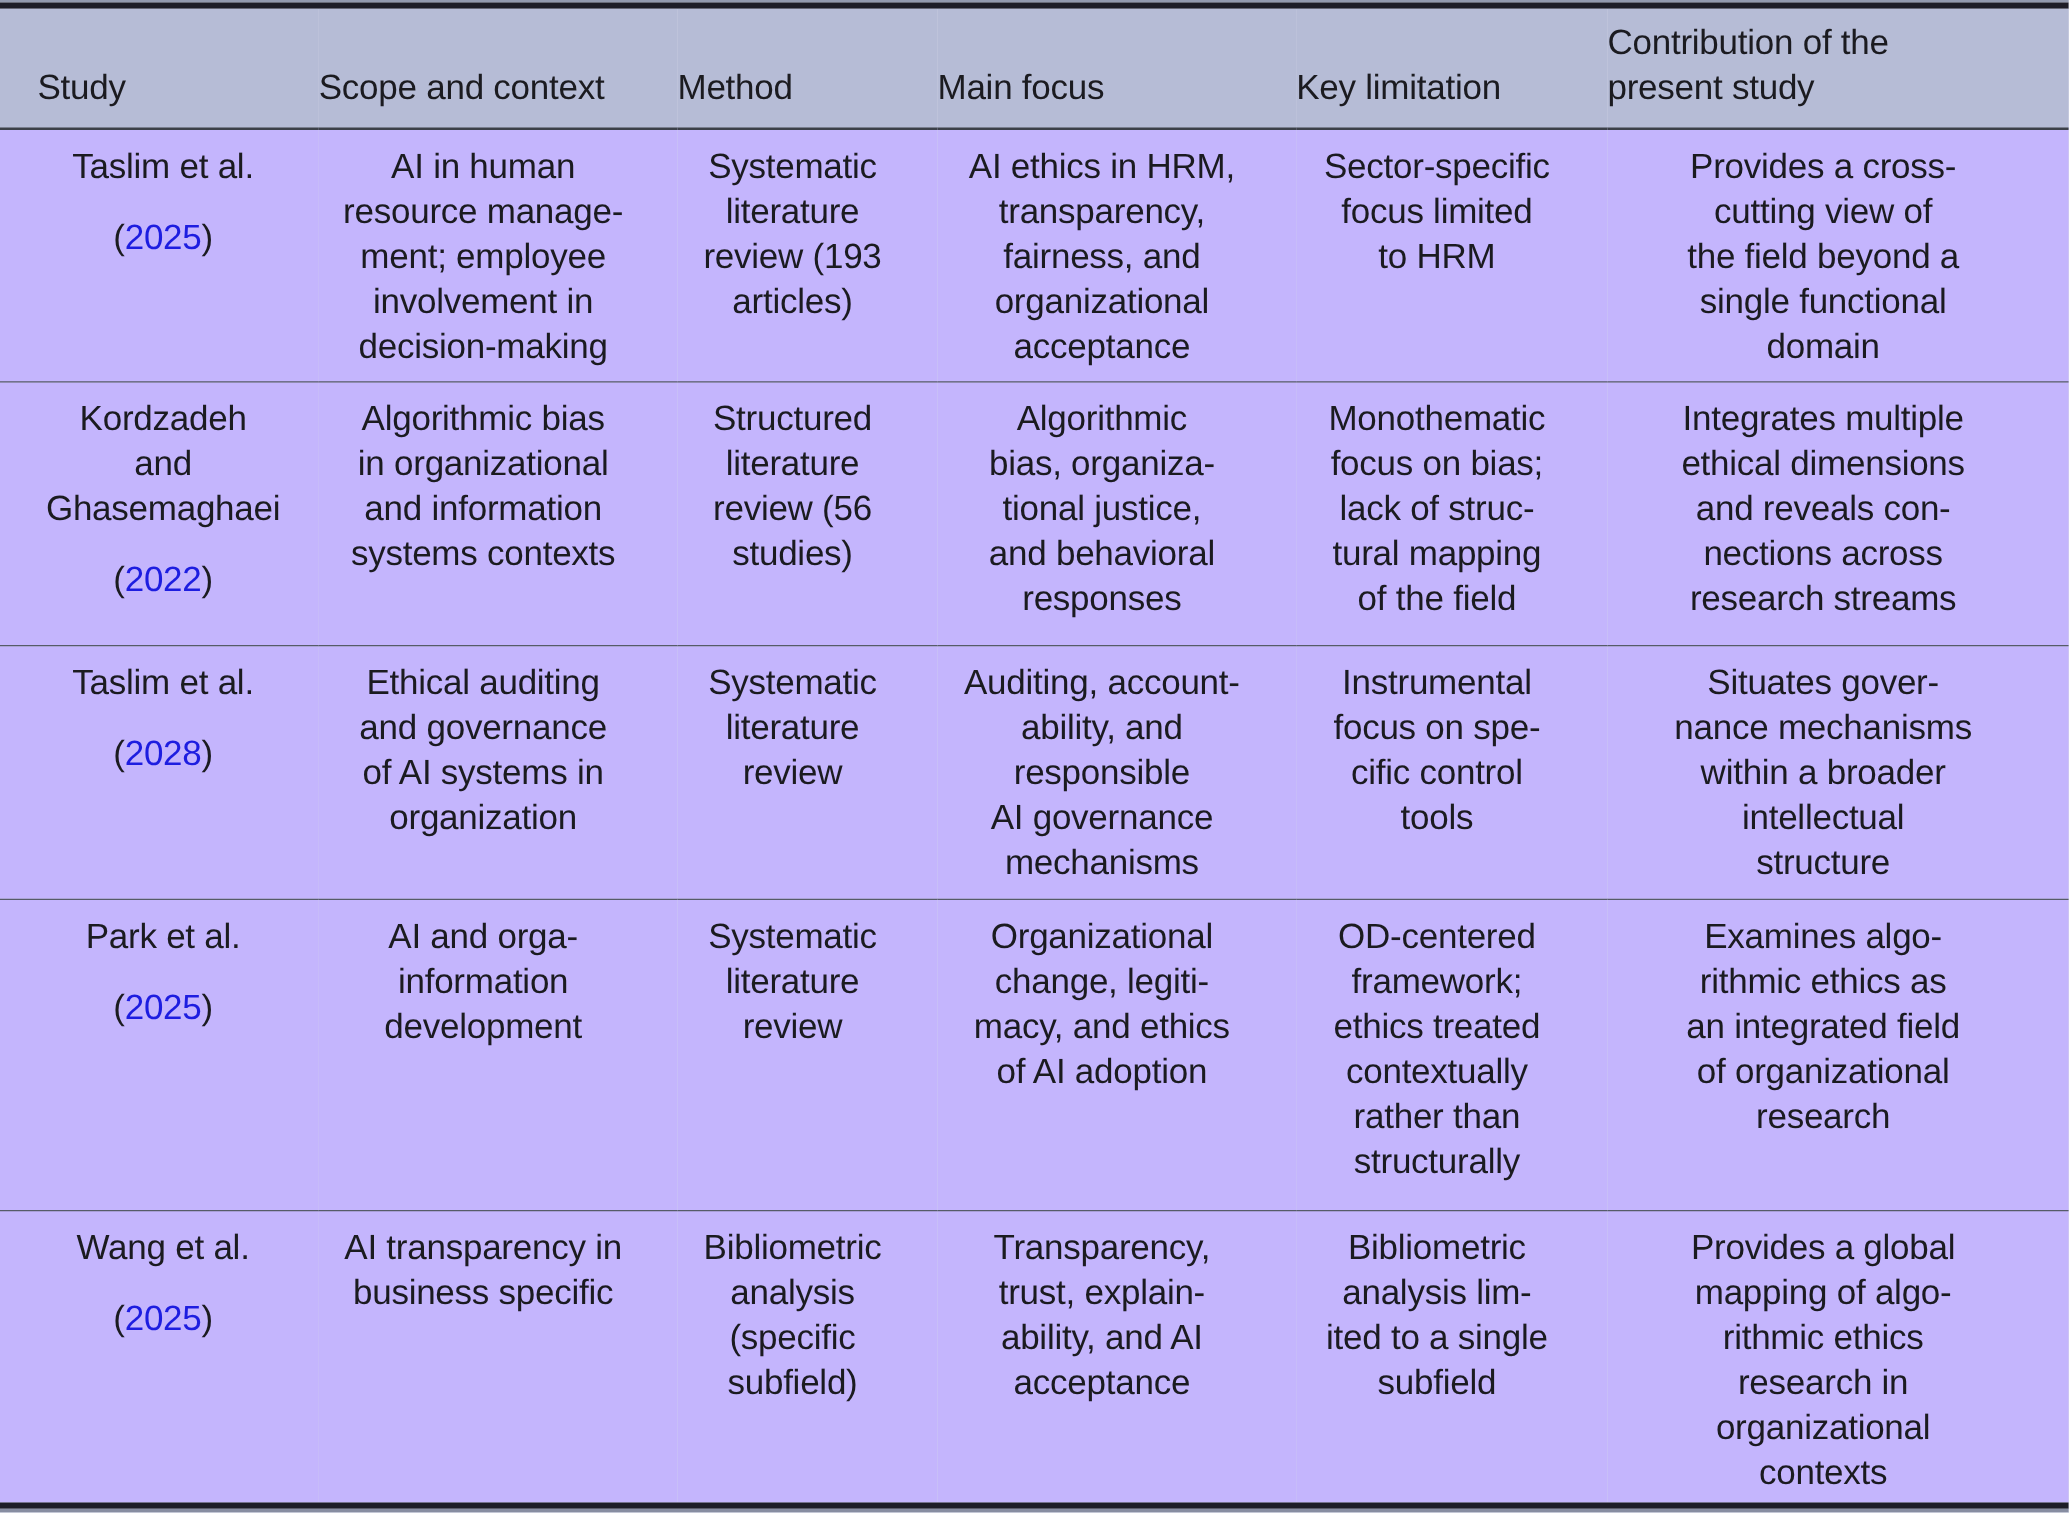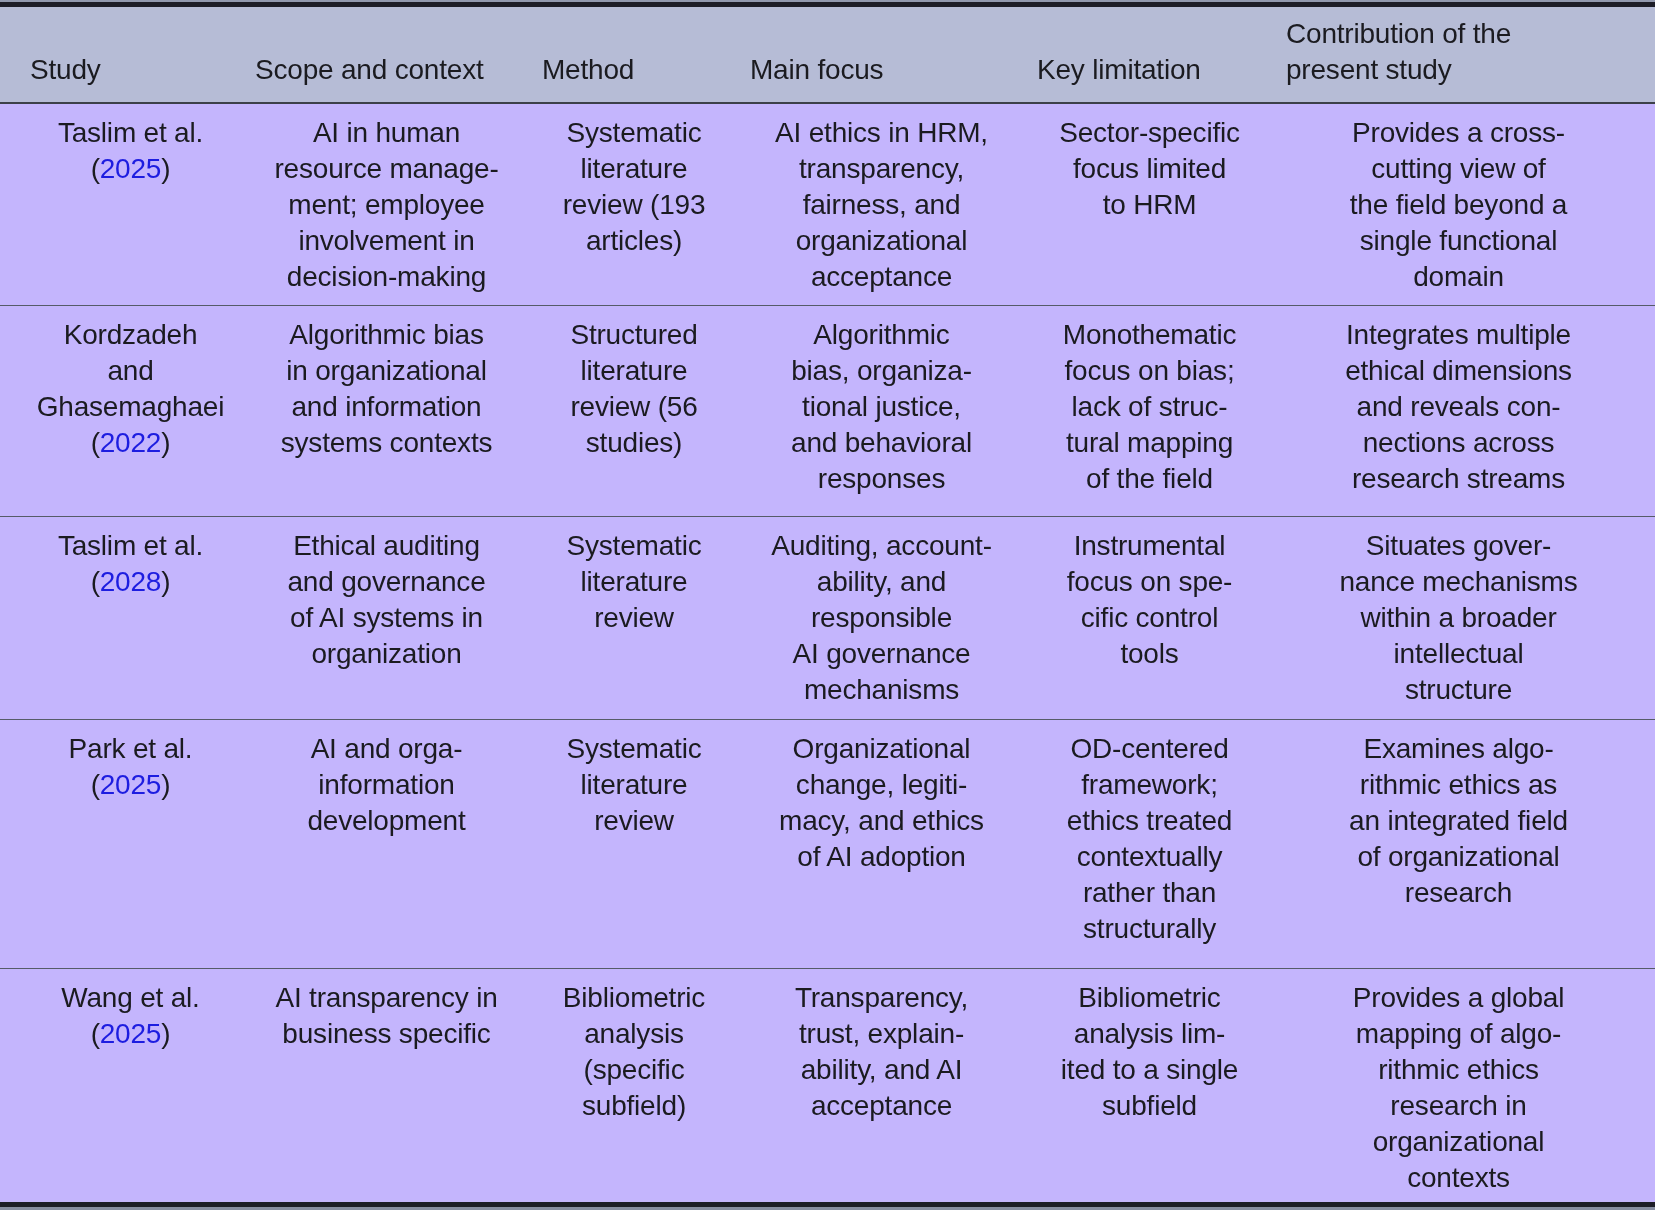--- a/index.html
+++ b/index.html
@@ -40,21 +40,21 @@
     border-top: 1.5px solid #565b68;
   }
   tbody td:first-child { padding-left: 30px; }
   tbody tr:nth-child(1) { height: 202px; }
   tbody tr:nth-child(2) { height: 210px; padding-left: 13px; }
   tbody tr:nth-child(3) { height: 202px; }
   tbody tr:nth-child(4) { height: 248px; }
   tbody tr:nth-child(5) { height: 233px; padding-left: 44px; }
 
   .study-name { white-space: pre-line; }
-  .study-year { white-space: pre; }
+  .study-year { white-space: pre; margin-top: 21px; }
   a.year-link { color: #1d1de0; text-decoration: none; cursor: pointer; }
 </style>
 </head>
 <body>
 
 <div class="page">
   <div class="top-edge"></div>
   <div class="top-rule"></div>
 
   <table class="review-table">

